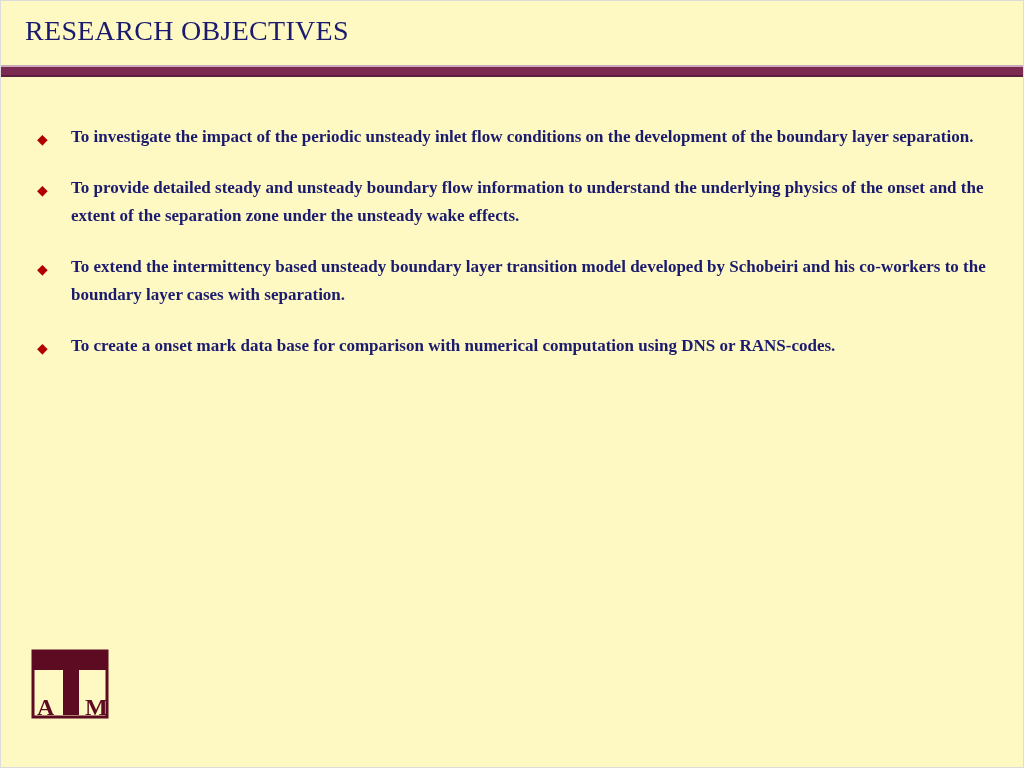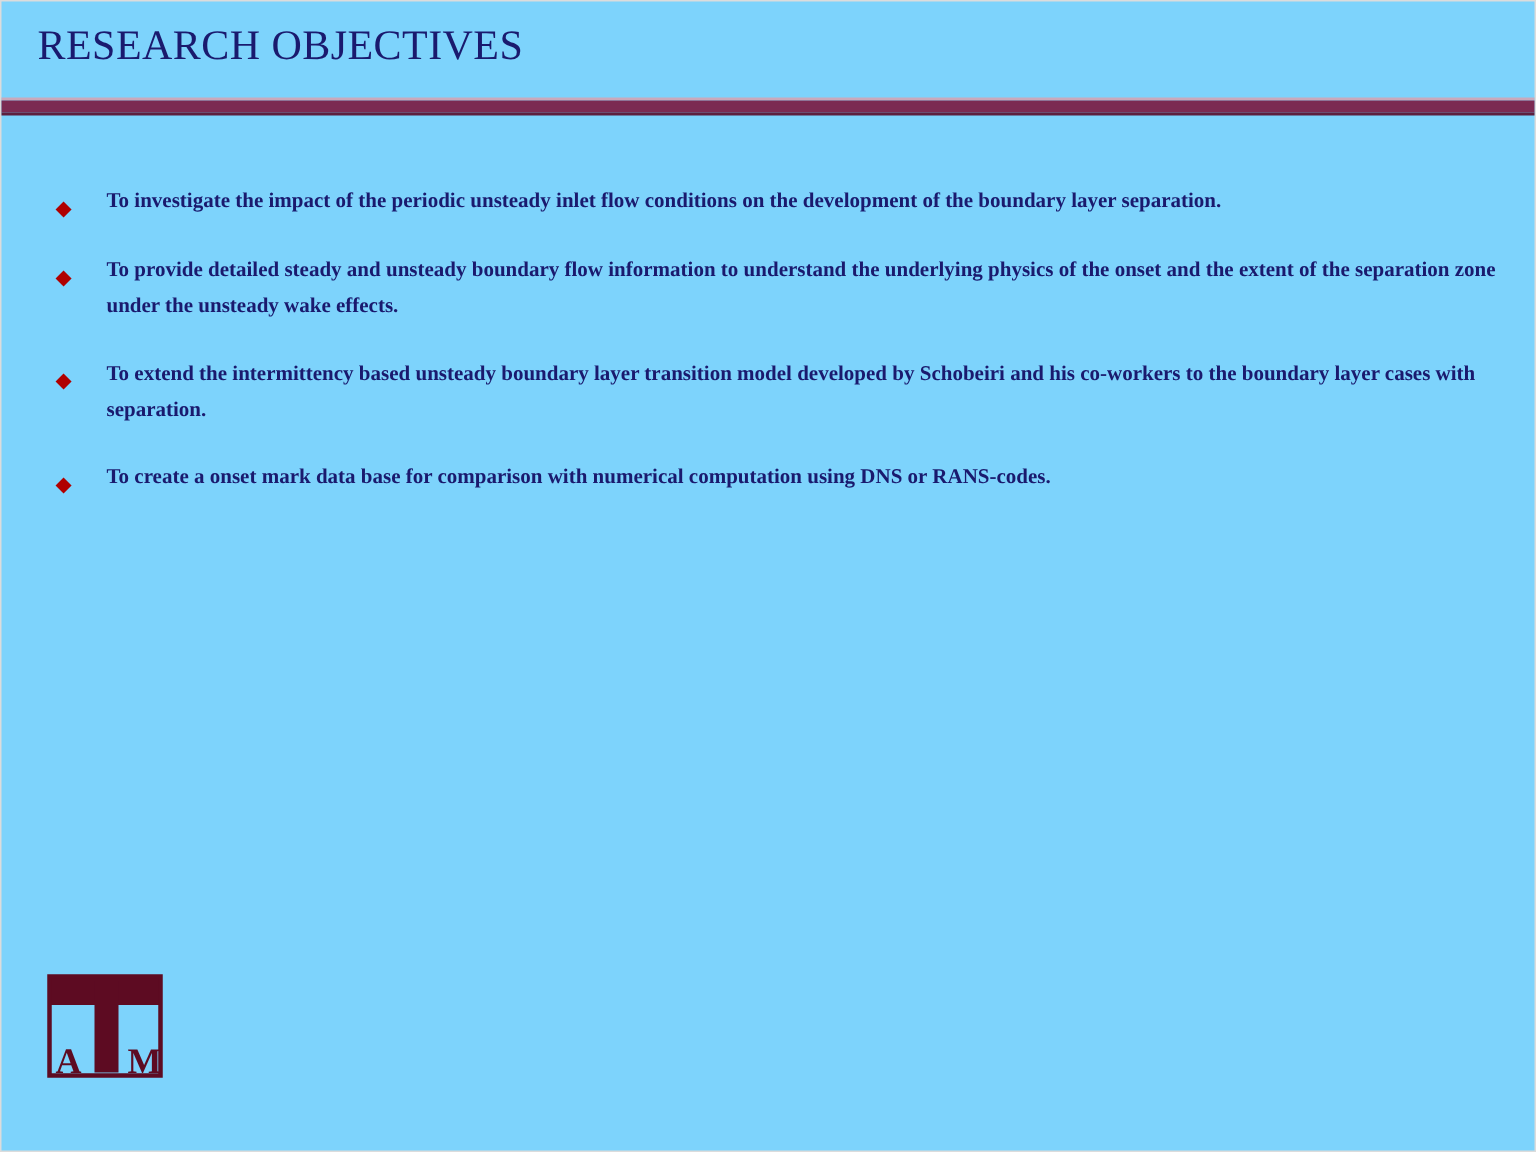--- a/index.html
+++ b/index.html
@@ -10,21 +10,21 @@
     width: 1024px;
     height: 768px;
     background: #f7f7f5;
     font-family: "Liberation Serif", serif;
     overflow: hidden;
   }
   .slide {
     position: relative;
     width: 1024px;
     height: 768px;
-    background: #7dd3fc;
+    background: #fef9c3;
     box-sizing: border-box;
     border: 1px solid #dcdcdc;
   }
   .slide-title {
     position: absolute;
     left: 24px;
     top: 14px;
     font-size: 28px;
     color: #1a1a6e;
     font-family: "Liberation Serif", serif;
@@ -79,21 +79,21 @@
     padding-top: 10px;
     color: #b00000;
     font-size: 14px;
     line-height: 1;
     text-align: left;
   }
   .bullet-text {
     flex: 1 1 auto;
     font-family: "Liberation Serif", serif;
     font-weight: bold;
-    font-size: 14px;
+    font-size: 17px;
     line-height: 1.68;
     color: #1a1a6e;
   }
   .logo {
     position: absolute;
     left: 26px;
     top: 648px;
     width: 100px;
     height: 86px;
   }

